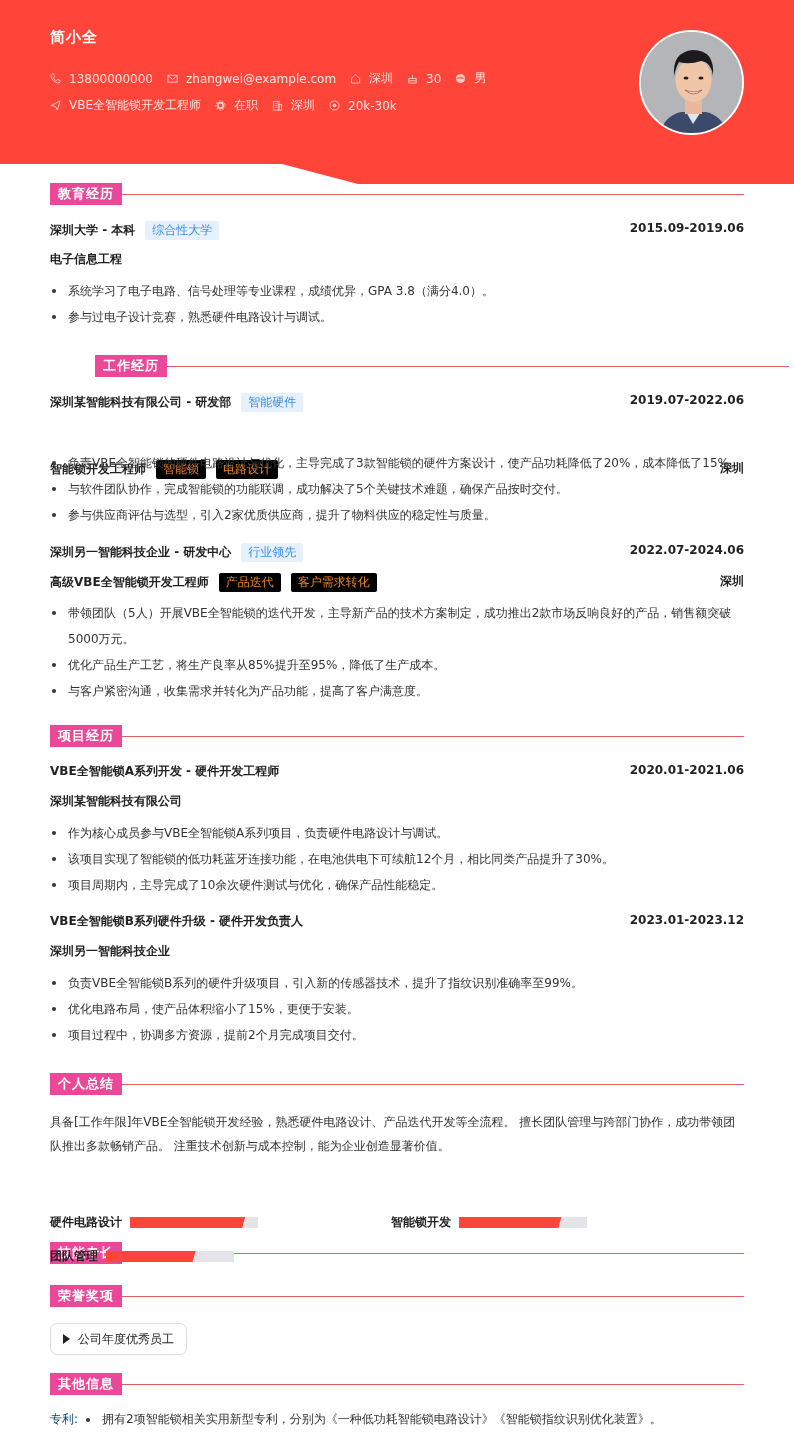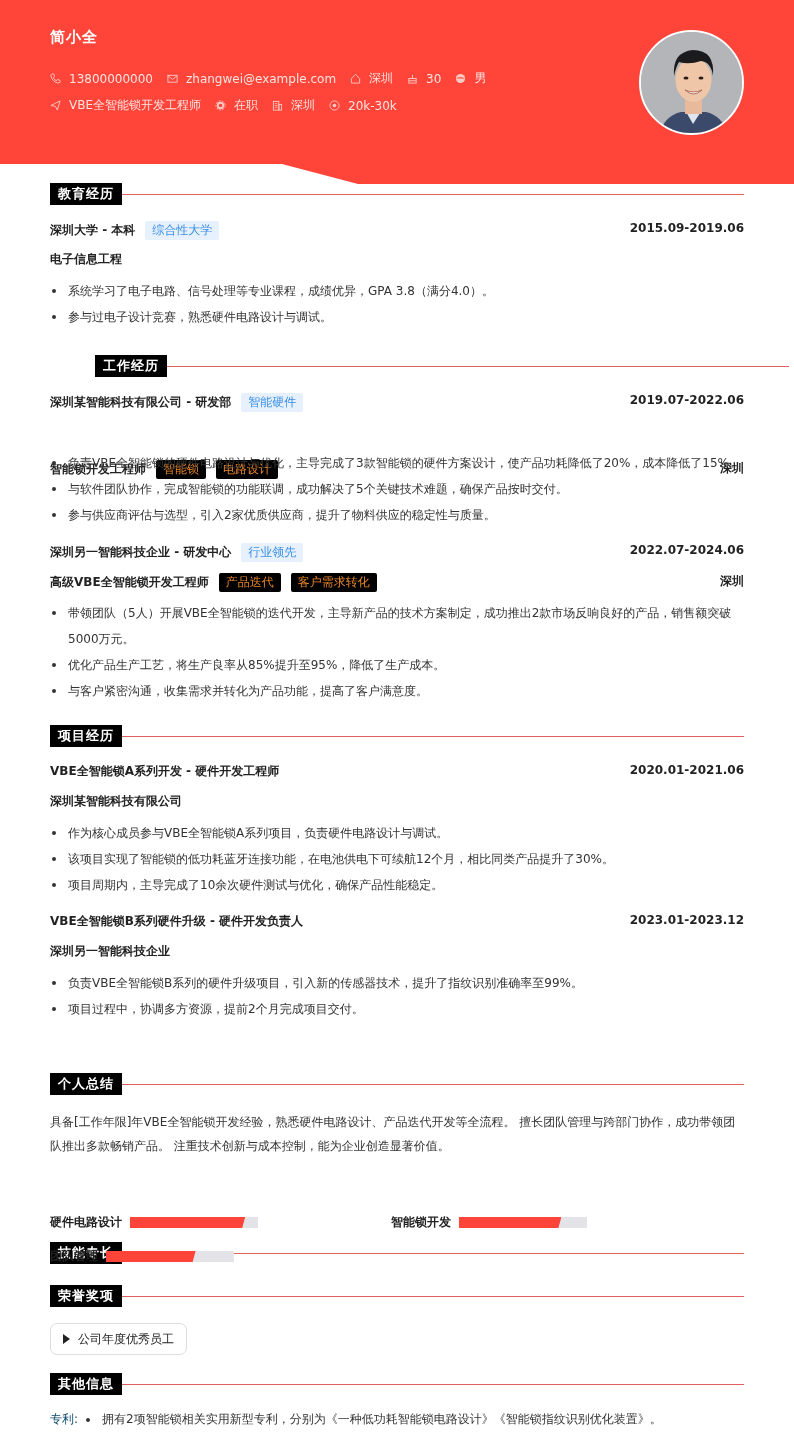--- a/index.html
+++ b/index.html
@@ -10,21 +10,21 @@
   .header svg.bg { position: absolute; left: 0; top: 0; }
   .name { position: absolute; left: 50px; top: 28px; font-size: 15px; font-weight: bold; color: #fff; letter-spacing: 1px; }
   .info-row { position: absolute; left: 50px; display: flex; align-items: center; color: #ffe3df; font-size: 12px; white-space: nowrap; }
   .info-row.r1 { top: 70px; }
   .info-row.r2 { top: 97px; }
   .info-item { display: flex; align-items: center; margin-right: 14px; }
   .info-item svg { width: 11px; height: 11px; margin-right: 8px; }
   .avatar { position: absolute; left: 639px; top: 30px; width: 105px; height: 105px; border-radius: 50%; border: 2px solid #fff; background: #b5b7ba; overflow: hidden; }
 
   .section-head { position: absolute; left: 50px; width: 694px; height: 22px; display: flex; align-items: center; }
-  .section-title { background: #000000; color: #fff; font-size: 13px; font-weight: bold; padding: 0 8px; height: 22px; line-height: 22px; letter-spacing: 1px; }
+  .section-title { background: #ec4899; color: #fff; font-size: 13px; font-weight: bold; padding: 0 8px; height: 22px; line-height: 22px; letter-spacing: 1px; }
   .section-line { flex: 1; height: 1px; background: #e06060; }
 
   .row { position: absolute; left: 50px; width: 694px; display: flex; align-items: flex-start; justify-content: space-between; font-size: 12px; font-weight: bold; color: #222; height: 20px; }
   .row .left { display: flex; align-items: center; }
   .tag { font-weight: normal; font-size: 12px; padding: 1px 7px; margin-left: 10px; border-radius: 2px; }
   .tag.blue { background: #e6f1fd; color: #3a8ee6; }
   .tag.orange { background: #000000; color: #e8862a; }
   .date { font-weight: bold; }
 
   .bullets { position: absolute; left: 50px; width: 694px; list-style: none; font-size: 12px; color: #333; }
@@ -220,20 +220,21 @@
 
 <div class="row" style="top:913px;">
   <span>VBE全智能锁B系列硬件升级 - 硬件开发负责人</span>
   <span class="date">2023.01-2023.12</span>
 </div>
 <div class="row" style="top:943px;">
   <span>深圳另一智能科技企业</span>
 </div>
 <ul class="bullets" style="top:970px;">
   <li>负责VBE全智能锁B系列的硬件升级项目，引入新的传感器技术，提升了指纹识别准确率至99%。</li>
+  <li>优化电路布局，使产品体积缩小了15%，更便于安装。</li>
   <li>项目过程中，协调多方资源，提前2个月完成项目交付。</li>
 </ul>
 
 <div class="section-head" style="top:1073px;">
   <div class="section-title">个人总结</div>
   <div class="section-line"></div>
 </div>
 <div class="summary">具备[工作年限]年VBE全智能锁开发经验，熟悉硬件电路设计、产品迭代开发等全流程。 擅长团队管理与跨部门协作，成功带领团队推出多款畅销产品。 注重技术创新与成本控制，能为企业创造显著价值。</div>
 
 <div class="section-head" style="top:1242px;">

